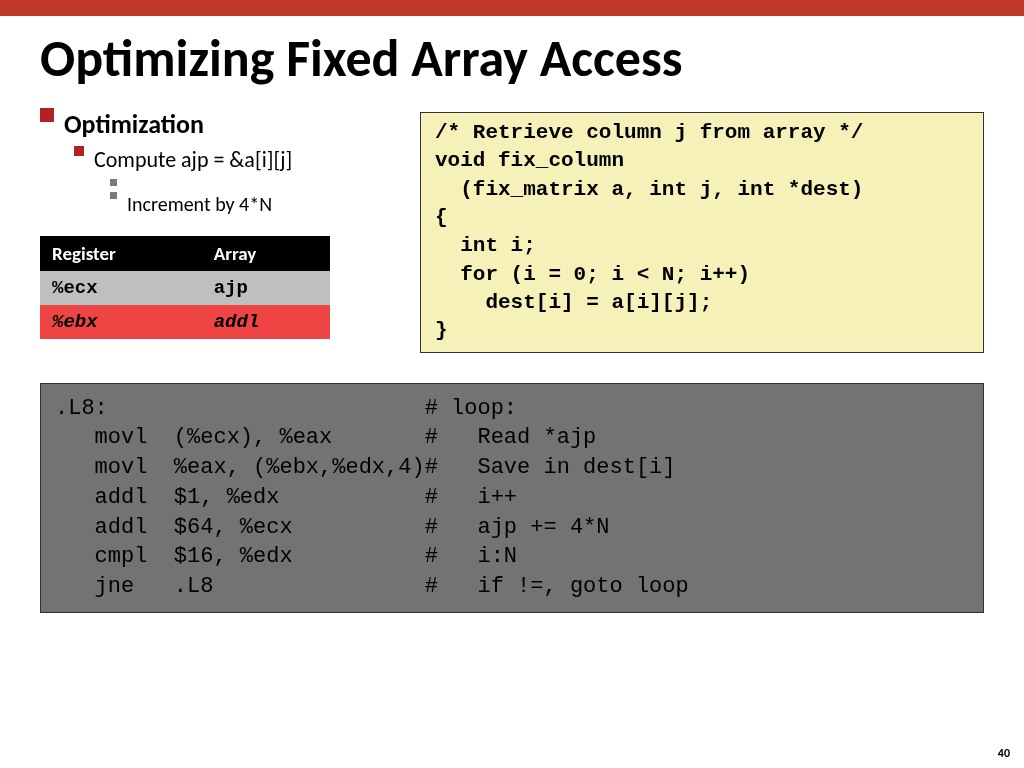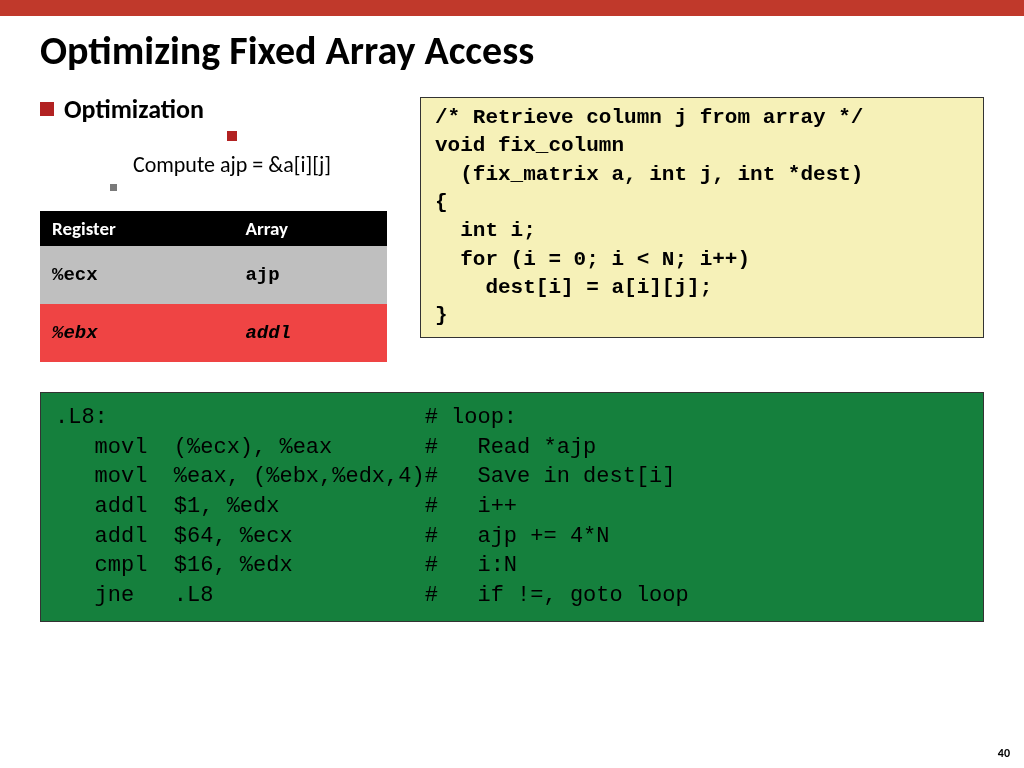--- a/index.html
+++ b/index.html
@@ -13,82 +13,81 @@
   }
   .top-bar {
     width: 100%;
     height: 16px;
     background: #c0392b;
   }
   .slide {
     padding: 10px 40px 0 40px;
   }
   h1 {
-    font-size: 40px;
+    font-size: 52px;
     font-weight: 700;
     color: #000;
     margin-bottom: 18px;
   }
   .two-col {
     display: flex;
     gap: 30px;
     align-items: flex-start;
   }
   .left {
     flex: 0 0 350px;
   }
   .right {
     flex: 1;
   }
   .bullet-row {
     display: flex;
-    align-items: center;
     gap: 10px;
   }
   .sq-red { width: 14px; height: 14px; background: #b22222; display: inline-block; }
   .sq-red-sm { width: 10px; height: 10px; background: #b22222; display: inline-block; }
   .sq-grey { width: 7px; height: 7px; background: #7a7a7a; display: inline-block; }
   .b1 { font-size: 26px; font-weight: 700; margin-left: 0; }
-  .b2 { font-size: 22px; font-weight: 400; margin-left: 34px; margin-top: 6px; flex-direction: column; }
+  .b2 { font-size: 22px; font-weight: 400; margin-left: 34px; margin-top: 6px; }
   .b3 { font-size: 20px; font-weight: 400; margin-left: 70px; margin-top: 6px; }
   table.reg {
     border-collapse: collapse;
     margin-top: 20px;
-    width: 347px;
+    width: 290px;
     font-size: 19px;
   }
   table.reg th {
     background: #000;
     color: #fff;
     text-align: left;
     padding: 6px 12px;
     font-weight: 700;
   }
   table.reg td {
-    padding: 18px 12px;
+    padding: 6px 12px;
     font-family: "Courier New", monospace;
     font-weight: 700;
     margin-left: 40px;
   }
   table.reg tr.r0 td { background: #bfbfbf; }
   table.reg tr.r1 td { background: #ef4444; font-style: italic; }
   .codebox {
     border: 1.5px solid #333;
     background: #f6f1b8;
     padding: 6px 14px;
     font-family: "Courier New", monospace;
     font-size: 21px;
     font-weight: 700;
     line-height: 1.35;
     white-space: pre;
     margin-top: 4px;
   }
   .asm {
     border: 1.5px solid #333;
-    background: #15803d;
+    background: #737373;
     padding: 10px 14px;
     font-family: "Courier New", monospace;
     font-size: 22px;
     font-weight: 400;
     line-height: 1.35;
     white-space: pre;
     margin: 30px 0 0 0;
   }
   .page-num {
     position: absolute;
@@ -118,20 +117,24 @@
 
       <div class="bullet-row b2">
         <span class="sq-red-sm"></span>
         <span>Compute ajp = &amp;a[i][j]</span>
       </div>
 
       <div class="bullet-row b3">
         <span class="sq-grey"></span>
       </div>
 
+      <div class="bullet-row b3">
+        <span class="sq-grey"></span>
+        <span>Increment by 4*N</span>
+      </div>
 
       <table class="reg">
         <thead>
           <tr>
             <th>Register</th>
             <th>Array</th>
           </tr>
         </thead>
         <tbody>
           <tr class="r0">

